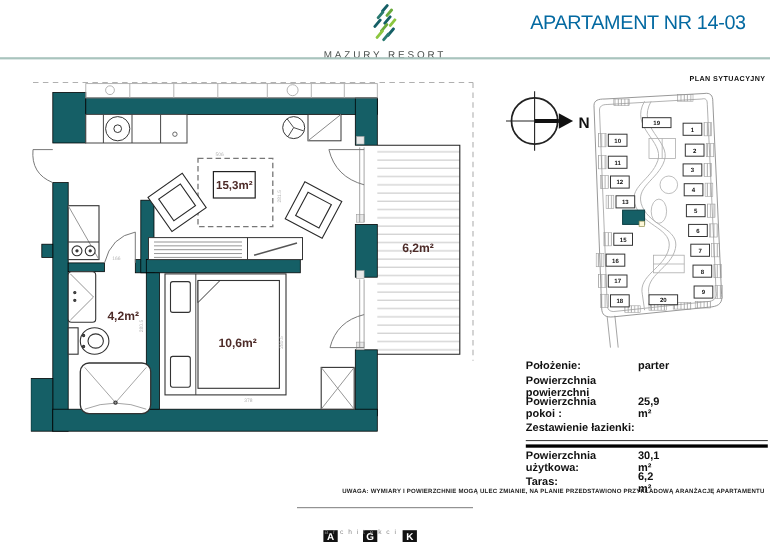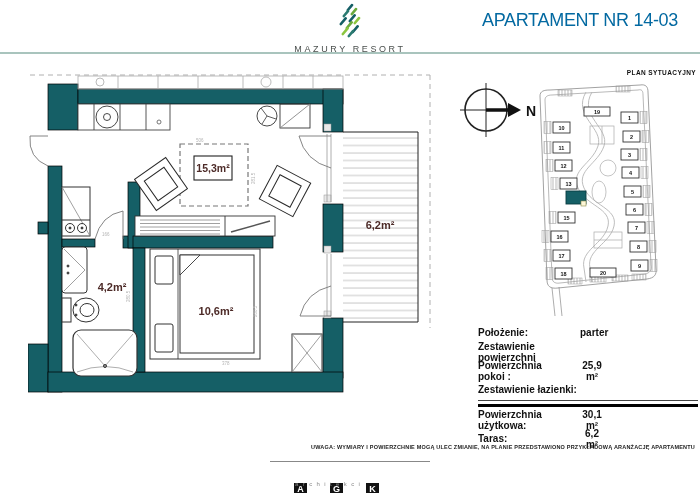--- a/index.html
+++ b/index.html
@@ -8,21 +8,21 @@
   .abs{position:absolute;}
   .logo-wrap{left:292px;top:2px;width:116px;text-align:center;}
   .logo-text{font-size:9px;letter-spacing:2.6px;color:#4a4f4d;margin-top:1px;white-space:nowrap;}
   .title{right:22px;top:10px;font-size:18px;font-weight:normal;letter-spacing:-0.3px;color:#0369a1;}
   .header-line{left:0;top:52px;width:700px;height:2px;background:#a9c4bd;}
   .siteplan-title{right:4px;top:69px;font-size:6.5px;font-weight:bold;letter-spacing:0.4px;color:#111;}
   .table{left:478px;top:323px;width:220px;font-size:10px;font-weight:bold;}
   .trow{display:flex;height:19px;align-items:center;gap:28px;}
   .tlabel{flex:1;text-align:left;}
   .tvalue{width:118px;text-align:right;padding-right:0px;}
-  .tvalue span{display:inline-block;width:100%;text-align:center;padding-right:94px;box-sizing:border-box;}
+  .tvalue span{display:inline-block;width:100%;text-align:left;padding-right:94px;box-sizing:border-box;}
   .rule-thin{height:1px;background:#444;margin-top:1px;}
   .rule-thick{height:3px;background:#000;margin-top:3px;margin-bottom:3px;}
   .note{right:5px;top:444px;font-size:5.5px;font-weight:bold;letter-spacing:0.2px;color:#222;}
   .footer-line{left:270px;top:461px;width:160px;height:1px;background:#888;}
   .agk{left:294px;top:466px;white-space:nowrap;margin-top:12px;}
   .agk .sq{display:inline-block;width:13px;height:12px;background:#121212;color:#fff;
            font-size:9px;font-weight:bold;text-align:center;line-height:12px;margin-right:23px;}
   .agk .sq:last-child{margin-right:0;}
   .architekci{left:295px;top:481px;font-size:6px;letter-spacing:4.4px;color:#8a8a8a;white-space:nowrap;}
   svg text{font-family:"Liberation Sans",sans-serif;}
@@ -330,21 +330,21 @@
         <text x="75" y="198.7" text-anchor="middle" font-size="5.5" font-weight="bold" fill="#111">20</text>
       </g>
   </svg>
 
   <div class="abs table">
     <div class="trow">
       <span class="tlabel">Położenie:</span>
       <span class="tvalue"><span>parter</span></span>
     </div>
     <div class="trow">
-      <span class="tlabel">Zestawienie powierzchni</span>
+      <span class="tlabel">Powierzchnia powierzchni</span>
       <span class="tvalue"><span></span></span>
     </div>
     <div class="trow">
       <span class="tlabel">Powierzchnia pokoi :</span>
       <span class="tvalue"><span>25,9 m²</span></span>
     </div>
     <div class="trow">
       <span class="tlabel">Zestawienie łazienki:</span>
     </div>
     <div class="rule-thin"></div>

